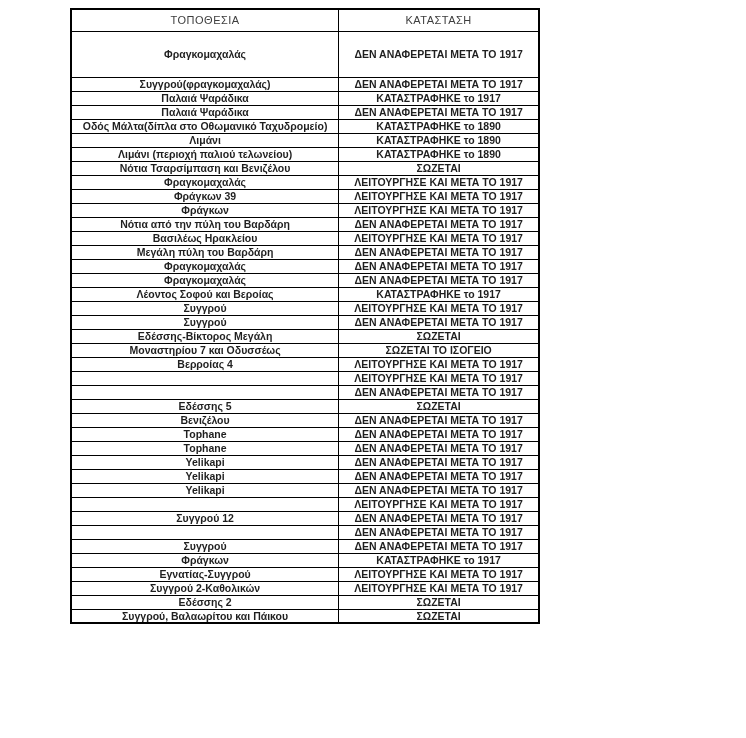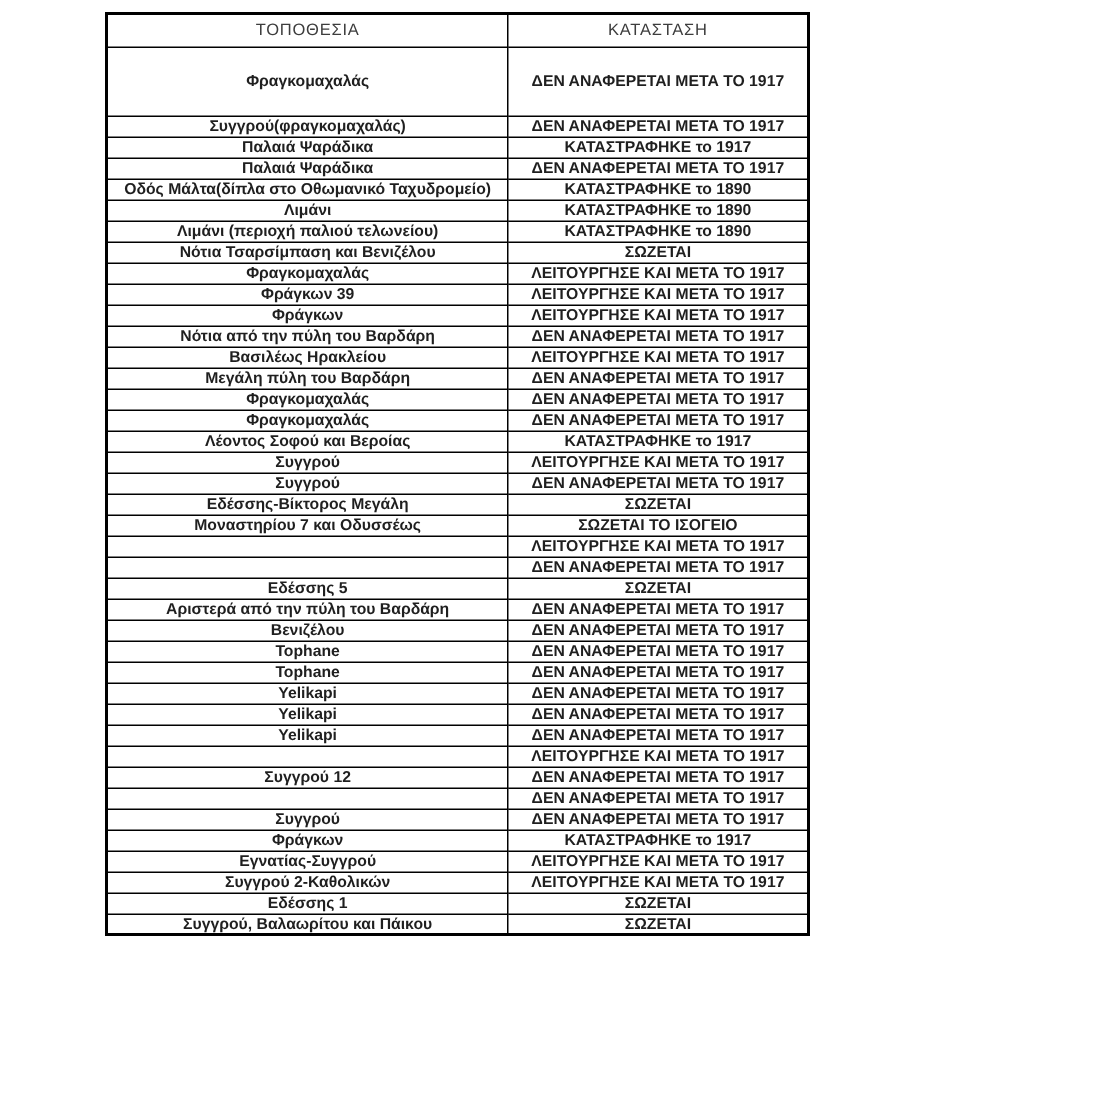--- a/index.html
+++ b/index.html
@@ -161,40 +161,40 @@
   <tr>
     <td class="loc">Εδέσσης-Βίκτορος Μεγάλη</td>
     <td class="stat">ΣΩΖΕΤΑΙ</td>
   </tr>
 
   <tr>
     <td class="loc">Μοναστηρίου 7 και Οδυσσέως</td>
     <td class="stat">ΣΩΖΕΤΑΙ ΤΟ ΙΣΟΓΕΙΟ</td>
   </tr>
 
+  <tr>
+    <td class="loc">Βερροίας 4</td>
+    <td class="stat">ΛΕΙΤΟΥΡΓΗΣΕ ΚΑΙ ΜΕΤΑ ΤΟ 1917</td>
+  </tr>
 
   <tr>
     <td class="loc"></td>
     <td class="stat">ΛΕΙΤΟΥΡΓΗΣΕ ΚΑΙ ΜΕΤΑ ΤΟ 1917</td>
   </tr>
 
   <tr>
     <td class="loc"></td>
     <td class="stat">ΔΕΝ ΑΝΑΦΕΡΕΤΑΙ ΜΕΤΑ ΤΟ 1917</td>
   </tr>
 
   <tr>
     <td class="loc">Εδέσσης 5</td>
     <td class="stat">ΣΩΖΕΤΑΙ</td>
   </tr>
 
-  <tr>
-    <td class="loc">Αριστερά από την πύλη του Βαρδάρη</td>
-    <td class="stat">ΔΕΝ ΑΝΑΦΕΡΕΤΑΙ ΜΕΤΑ ΤΟ 1917</td>
-  </tr>
 
   <tr>
     <td class="loc">Βενιζέλου</td>
     <td class="stat">ΔΕΝ ΑΝΑΦΕΡΕΤΑΙ ΜΕΤΑ ΤΟ 1917</td>
   </tr>
 
   <tr>
     <td class="loc">Tophane</td>
     <td class="stat">ΔΕΝ ΑΝΑΦΕΡΕΤΑΙ ΜΕΤΑ ΤΟ 1917</td>
   </tr>
@@ -249,21 +249,21 @@
     <td class="loc">Εγνατίας-Συγγρού</td>
     <td class="stat">ΛΕΙΤΟΥΡΓΗΣΕ ΚΑΙ ΜΕΤΑ ΤΟ 1917</td>
   </tr>
 
   <tr>
     <td class="loc">Συγγρού 2-Καθολικών</td>
     <td class="stat">ΛΕΙΤΟΥΡΓΗΣΕ ΚΑΙ ΜΕΤΑ ΤΟ 1917</td>
   </tr>
 
   <tr>
-    <td class="loc">Εδέσσης 1</td>
+    <td class="loc">Εδέσσης 2</td>
     <td class="stat">ΣΩΖΕΤΑΙ</td>
   </tr>
 
   <tr>
     <td class="loc">Συγγρού, Βαλαωρίτου και Πάικου</td>
     <td class="stat">ΣΩΖΕΤΑΙ</td>
   </tr>
 </tbody>
   </table>
 </div>

